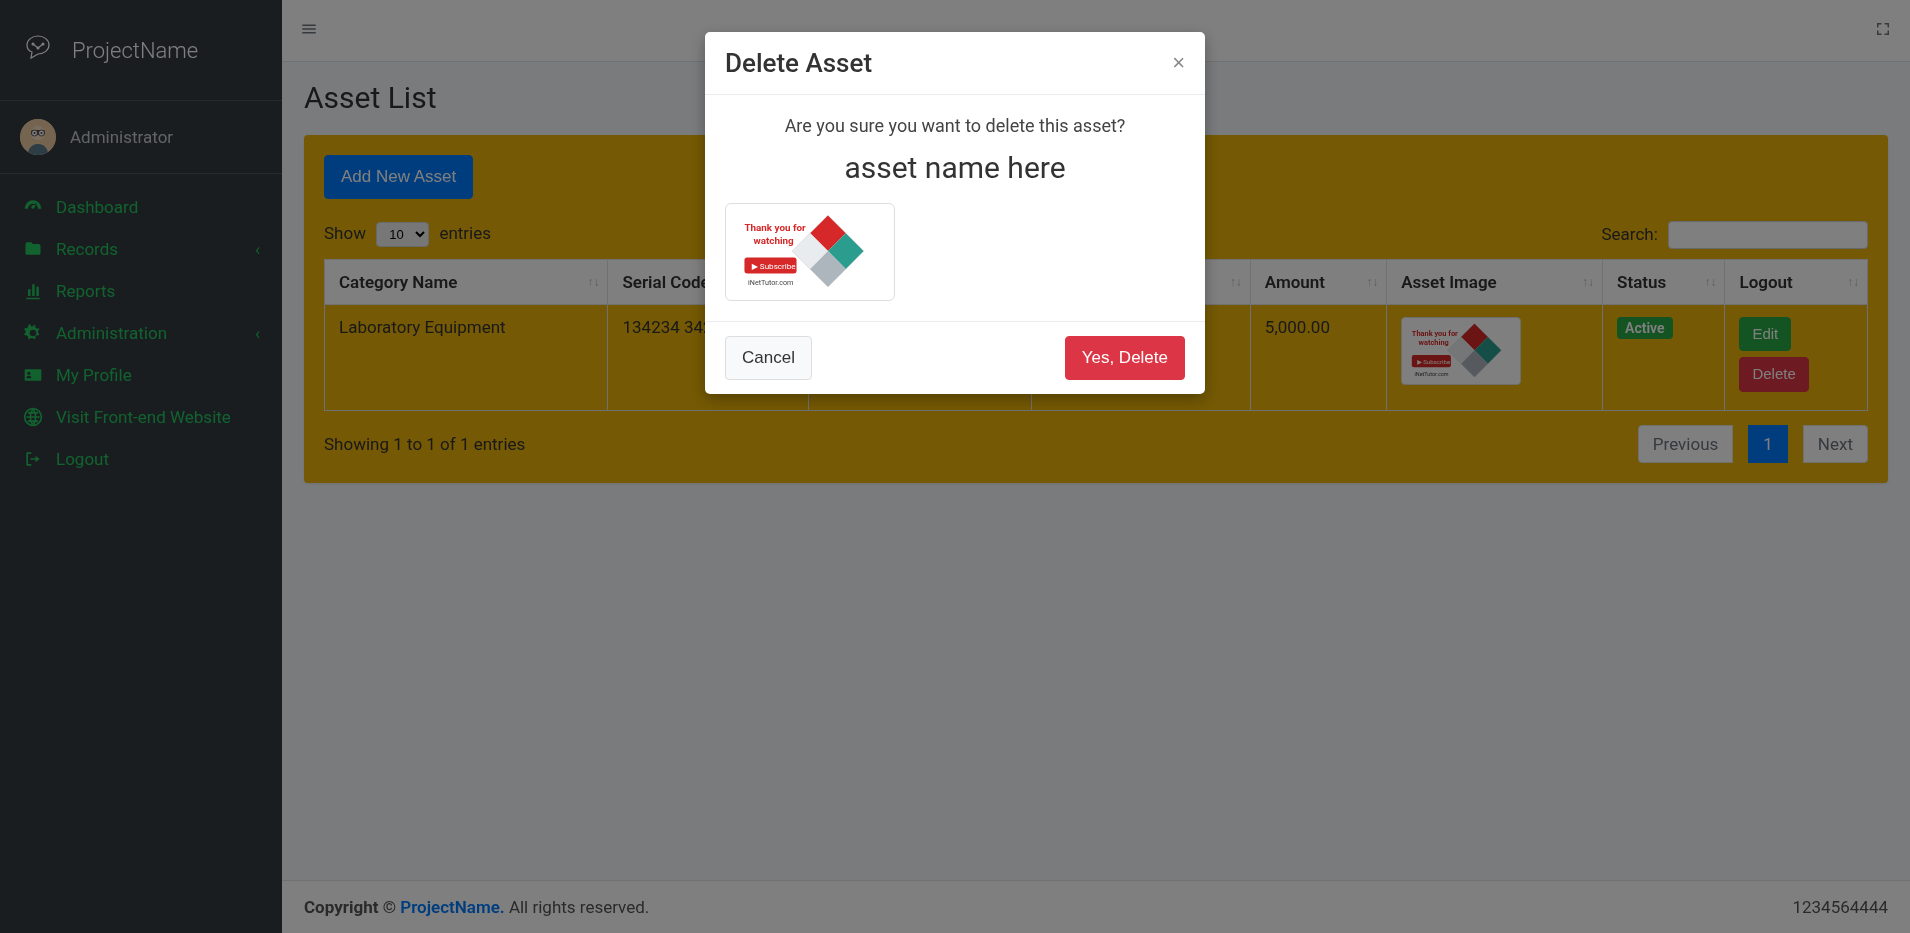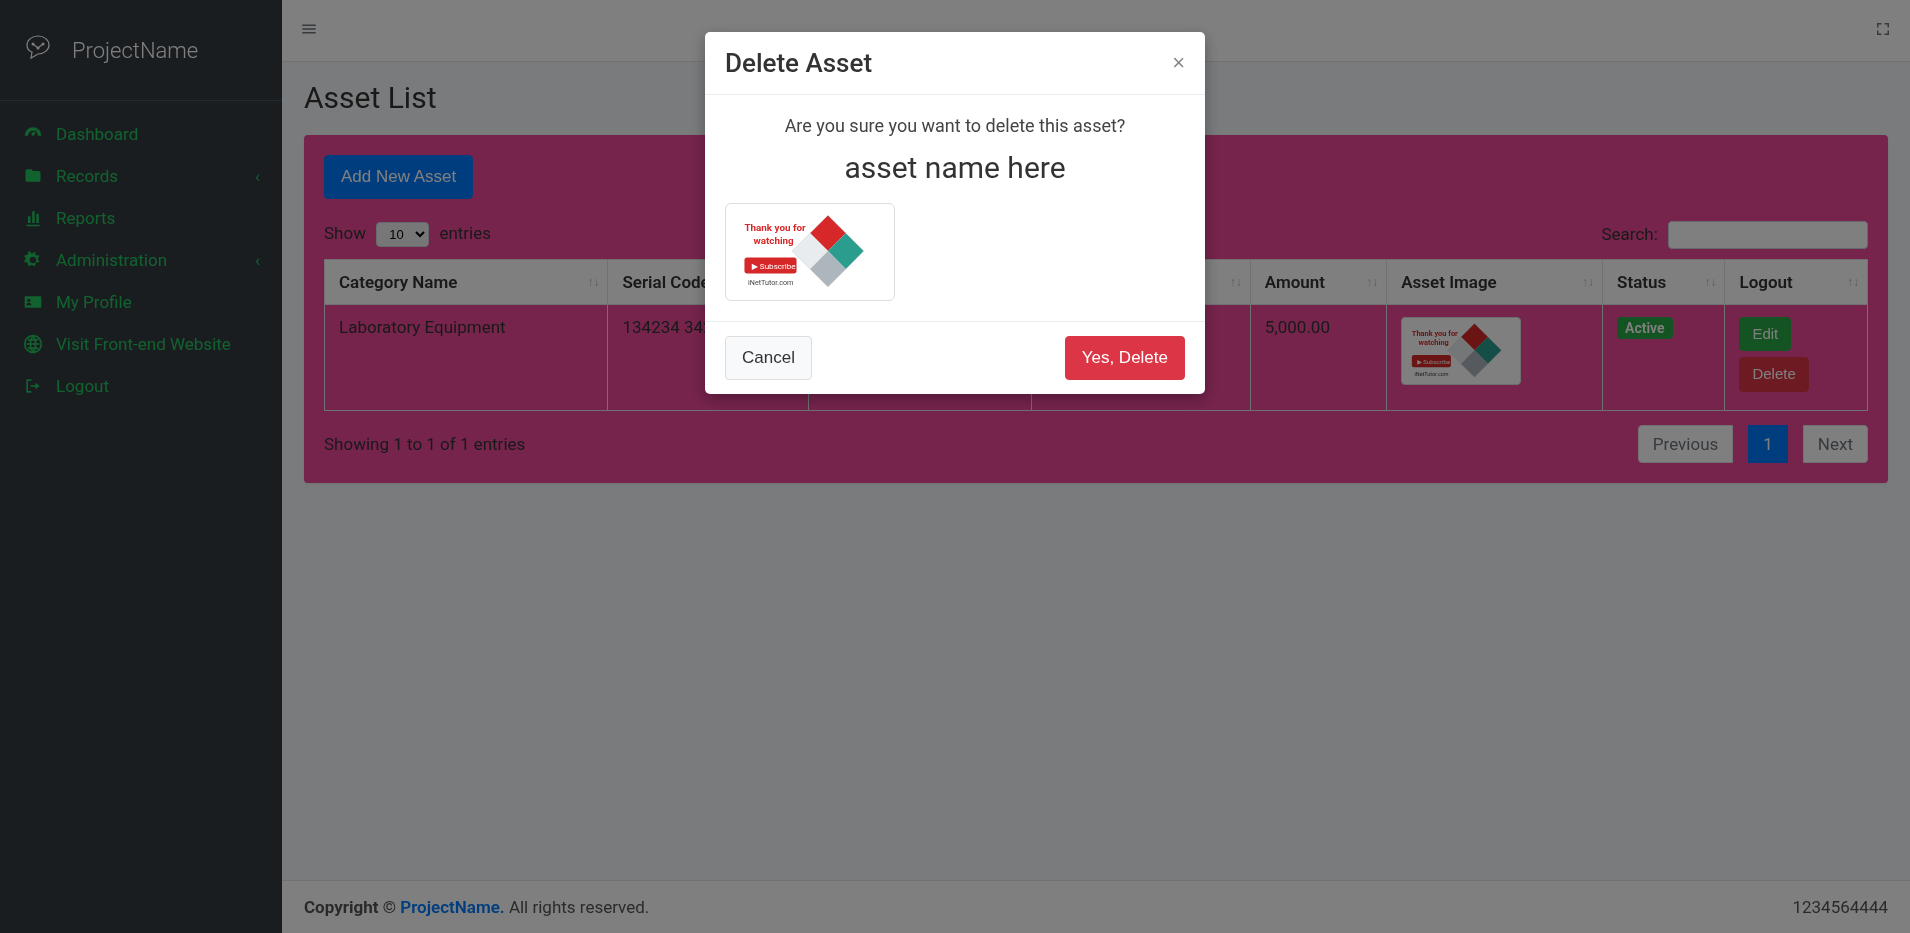--- a/index.html
+++ b/index.html
@@ -42,21 +42,21 @@
   background: #fff; height: 62px; display: flex; align-items: center; justify-content: space-between;
   padding: 0 18px; border-bottom: 1px solid #dee2e6;
 }
 .hamburger, .fullscreen { cursor: pointer; color: #6c757d; }
 .hamburger svg, .fullscreen svg { width: 18px; height: 18px; }
 
 .page-header { padding: 18px 22px 6px; }
 .page-title { font-size: 30px; font-weight: 400; color: #333; }
 
 .card {
-  background: #ec4899; margin: 14px 22px; border-radius: 4px; box-shadow: 0 1px 3px rgba(0,0,0,.08);
+  background: #eab308; margin: 14px 22px; border-radius: 4px; box-shadow: 0 1px 3px rgba(0,0,0,.08);
   padding: 20px;
 }
 .btn {
   display: inline-block; padding: 8px 16px; border-radius: 4px; border: 1px solid transparent;
   font-size: 17px; cursor: pointer; line-height: 1.5;
 }
 .btn-primary { background: #007bff; color: #fff; border-color: #007bff; }
 .btn-success { background: #28a745; color: #fff; border-color: #28a745; font-size: 15px; padding: 5px 12px; }
 .btn-danger { background: #dc3545; color: #fff; border-color: #dc3545; }
 .btn-danger.sm { font-size: 15px; padding: 5px 12px; }
@@ -135,20 +135,35 @@
             <circle cx="15" cy="14" r="1.5" fill="#fff" stroke="none"></circle>
             <circle cx="25" cy="14" r="1.5" fill="#fff" stroke="none"></circle>
             <circle cx="20" cy="18" r="1.5" fill="#fff" stroke="none"></circle>
             <path d="M15 14l5 4 5-4"></path>
           </g>
         </svg>
     </span>
     <span class="brand-name">ProjectName</span>
   </div>
 
+  <div class="user-panel">
+    <span class="avatar">
+      <svg viewBox="0 0 36 36">
+          <circle cx="18" cy="18" r="18" fill="#e8c9a0"></circle>
+          <circle cx="18" cy="14" r="7" fill="#f4dcc0"></circle>
+          <rect x="11" y="11" width="14" height="5" rx="2" fill="#6b4a2a"></rect>
+          <circle cx="14.5" cy="14" r="3" fill="#fff" stroke="#333" stroke-width="0.8"></circle>
+          <circle cx="21.5" cy="14" r="3" fill="#fff" stroke="#333" stroke-width="0.8"></circle>
+          <circle cx="14.5" cy="14" r="1" fill="#333"></circle>
+          <circle cx="21.5" cy="14" r="1" fill="#333"></circle>
+          <path d="M8 36c0-7 4-11 10-11s10 4 10 11" fill="#5b7a8c"></path>
+        </svg>
+    </span>
+    <span class="user-name">Administrator</span>
+  </div>
 
   <ul class="nav">
     <li class="nav-item">
       <span class="nav-icon">
           <svg viewBox="0 0 24 24">
             <path d="M12 4a10 10 0 00-10 10h4a6 6 0 0112 0h4A10 10 0 0012 4zm0 6l5-3-3 5a2 2 0 11-2-2z"></path>
           </svg>
         </span>
       <span>Dashboard</span>
     </li>

